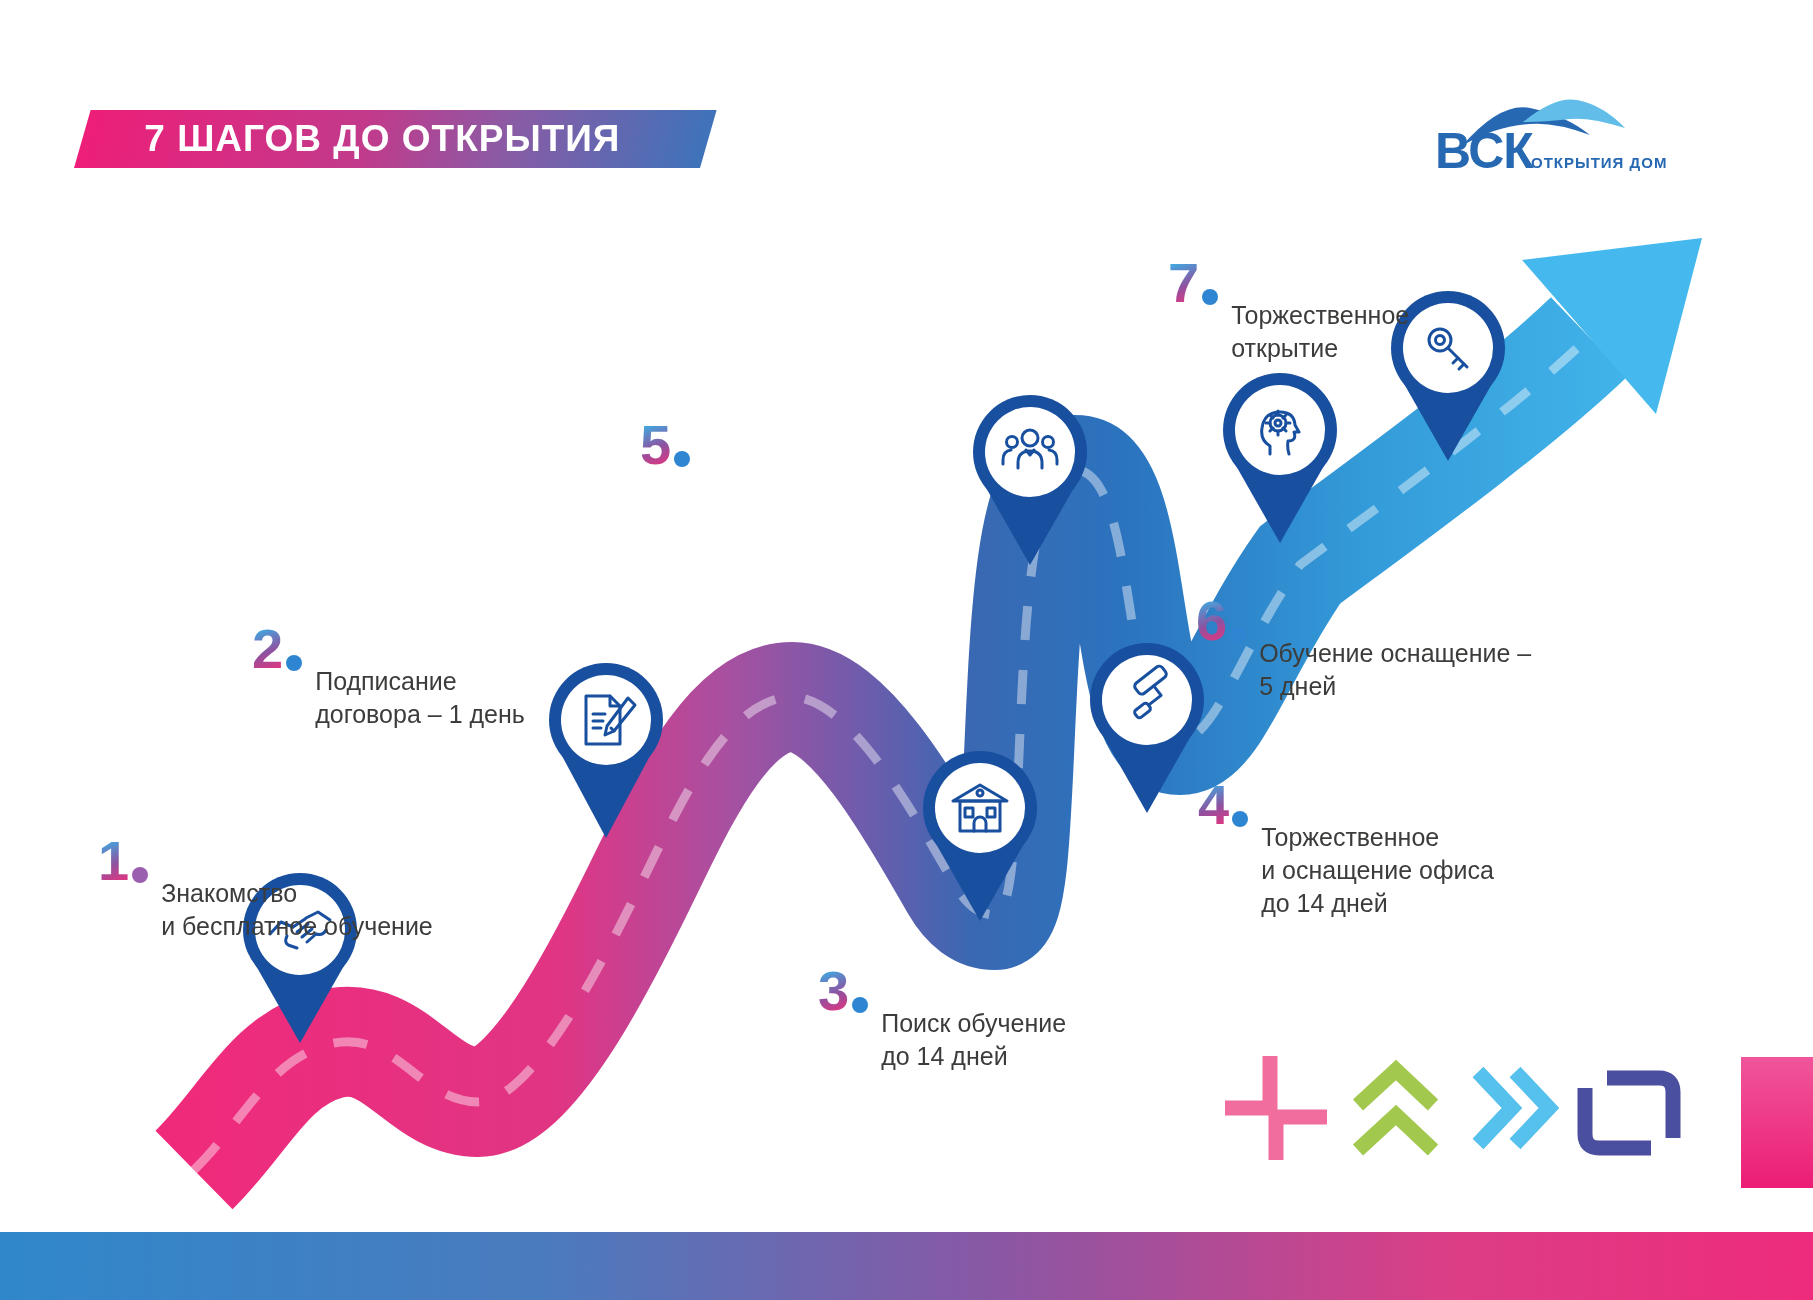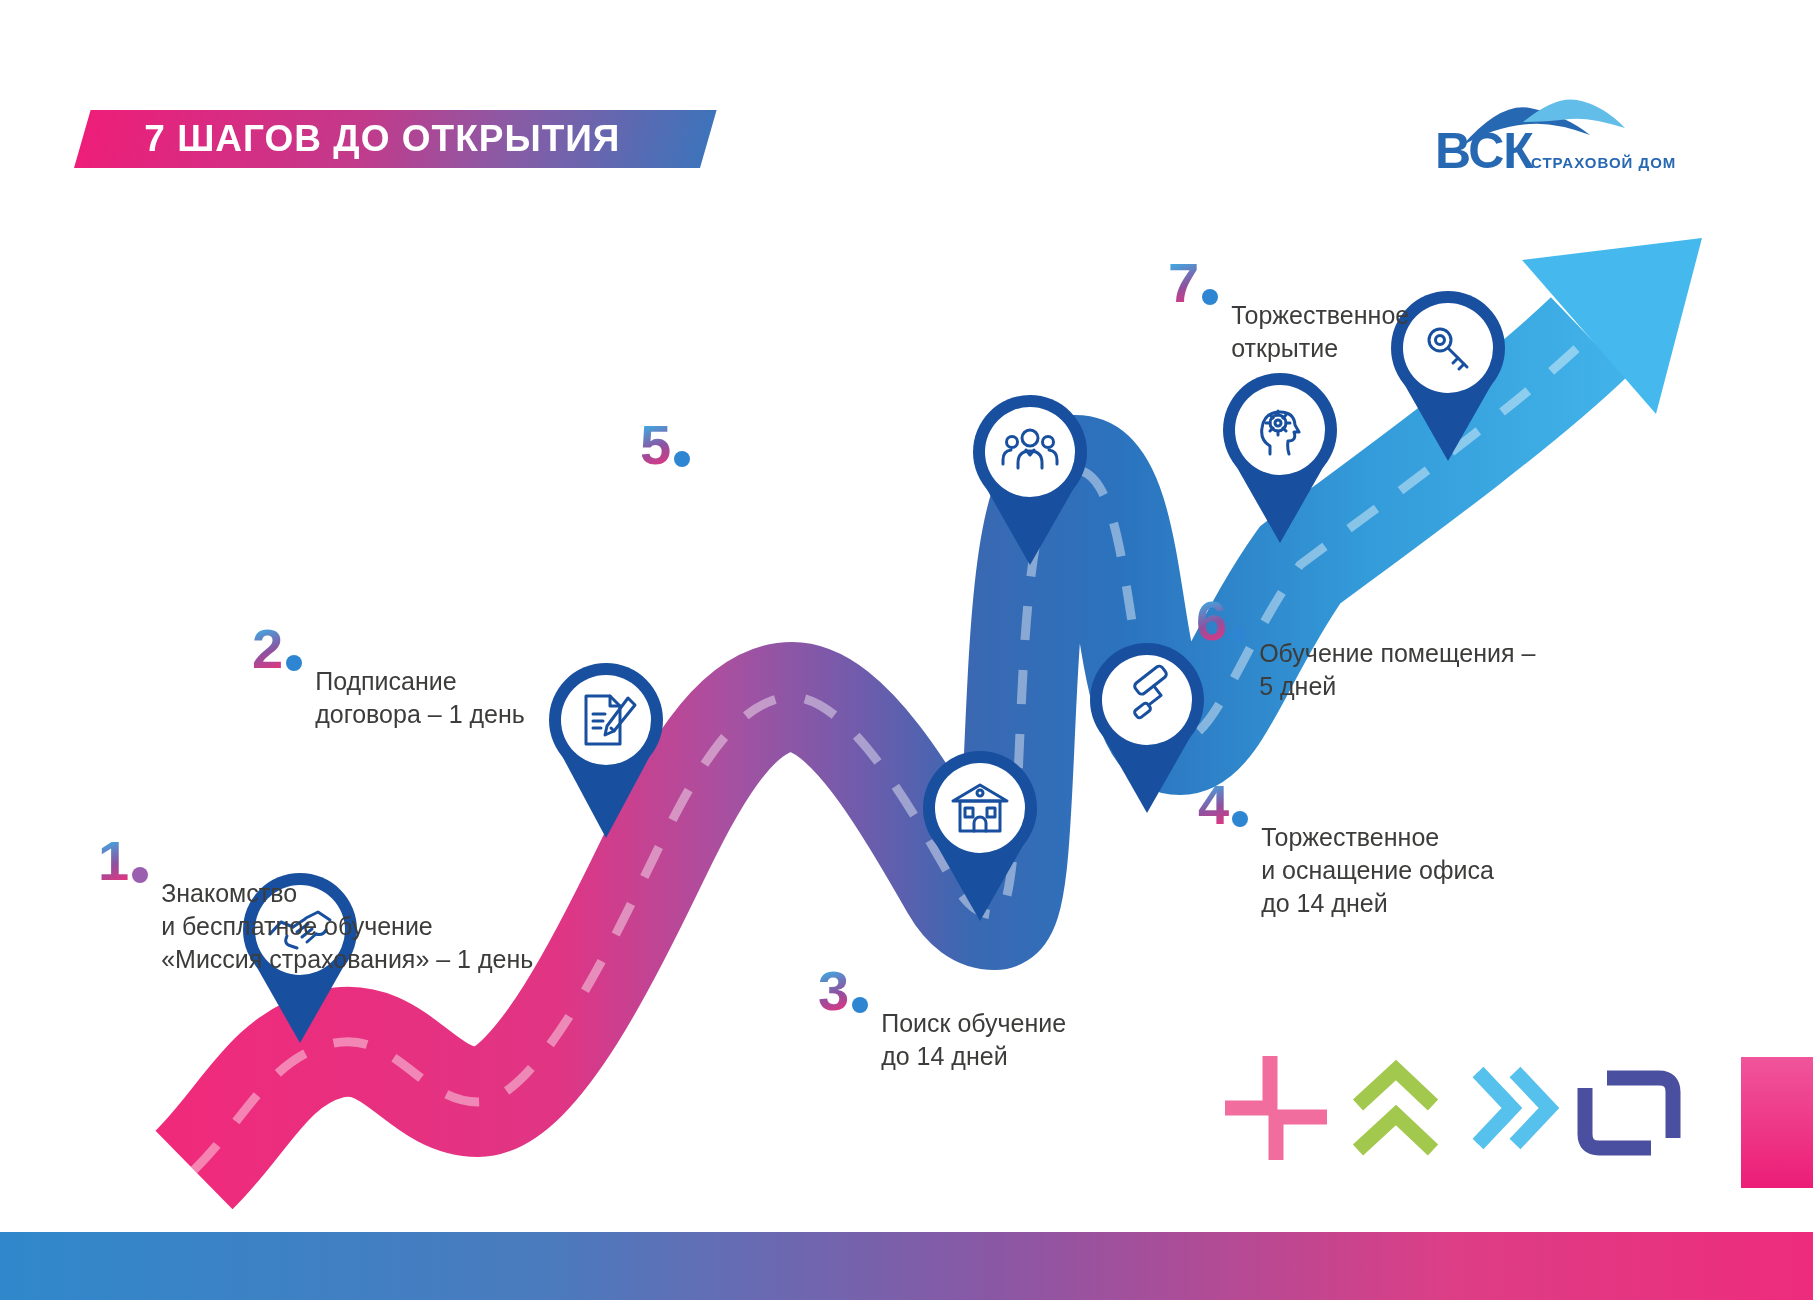--- a/index.html
+++ b/index.html
@@ -212,32 +212,31 @@
   <div class="banner">
     <span>7 ШАГОВ ДО ОТКРЫТИЯ</span>
   </div>
 
   <div class="logo">
     <svg class="swoosh" width="230" height="70" viewBox="0 0 230 70">
       <path d="M37,58 Q75,14 105,20 Q140,27 165,47 Q130,34 105,36 Q70,38 37,58 Z" fill="#2768B2"></path>
       <path d="M98,34 Q130,8 152,12 Q178,17 200,40 Q165,29 145,31 Q120,34 98,34 Z" fill="#62BDE8"></path>
     </svg>
     <span class="vsk">ВСК</span>
-    <span class="sub">СТРАХОВОЙ ДОМ</span>
+    <span class="sub">ОТКРЫТИЯ ДОМ</span>
   </div>
 
   <div class="step step--1">
     <div class="num-wrap">
       <span class="step-num">1</span>
       <span class="dot"></span>
     </div>
     <div class="step-text">
       <div>Знакомство</div>
       <div>и бесплатное обучение</div>
-      <div>«Миссия страхования» – 1 день</div>
     </div>
   </div>
 
   <div class="step step--2">
     <div class="num-wrap">
       <span class="step-num">2</span>
       <span class="dot"></span>
     </div>
     <div class="step-text">
       <div>Подписание</div>
@@ -274,21 +273,21 @@
       <span class="dot"></span>
     </div>
   </div>
 
   <div class="step step--6">
     <div class="num-wrap">
       <span class="step-num">6</span>
       <span class="dot"></span>
     </div>
     <div class="step-text">
-      <div>Обучение помещения –</div>
+      <div>Обучение оснащение –</div>
       <div>5 дней</div>
     </div>
   </div>
 
   <div class="step step--7">
     <div class="num-wrap">
       <span class="step-num">7</span>
       <span class="dot"></span>
     </div>
     <div class="step-text">

